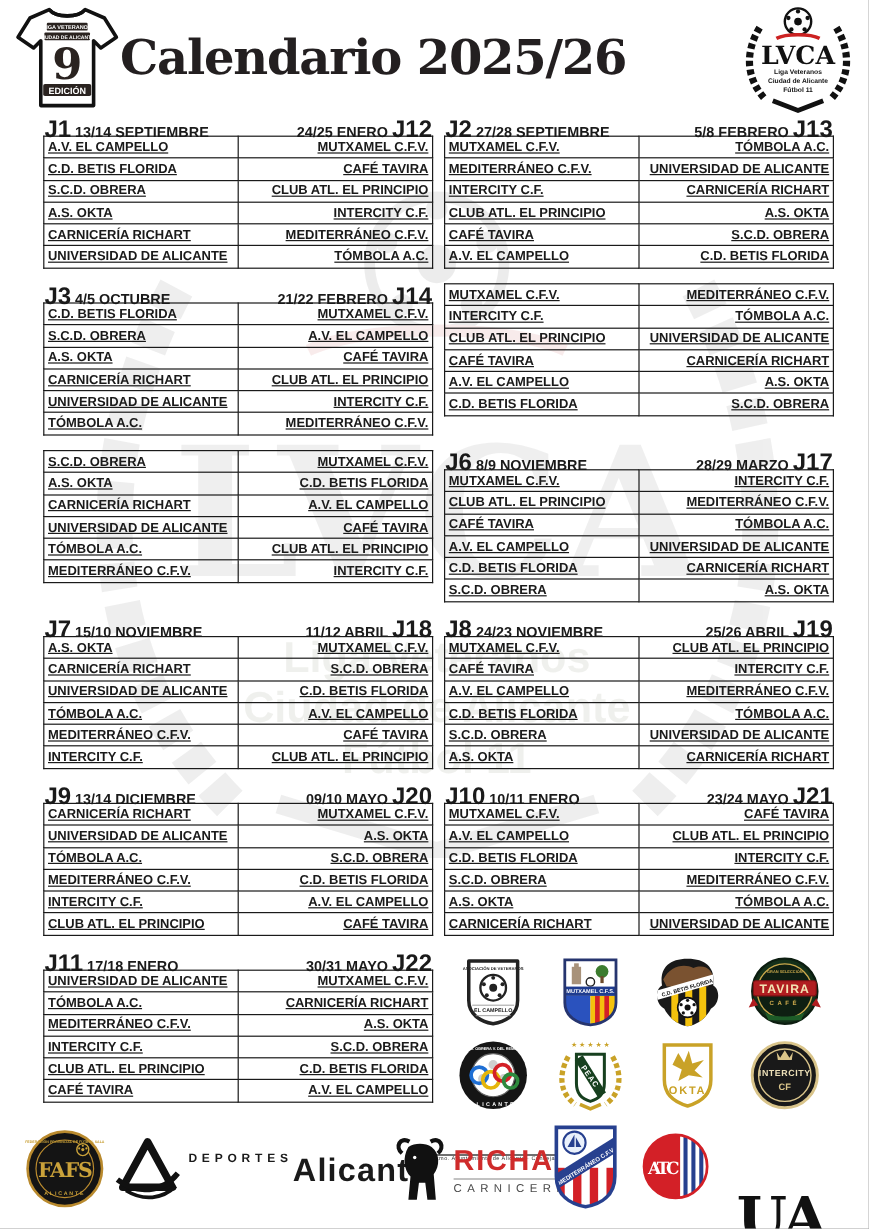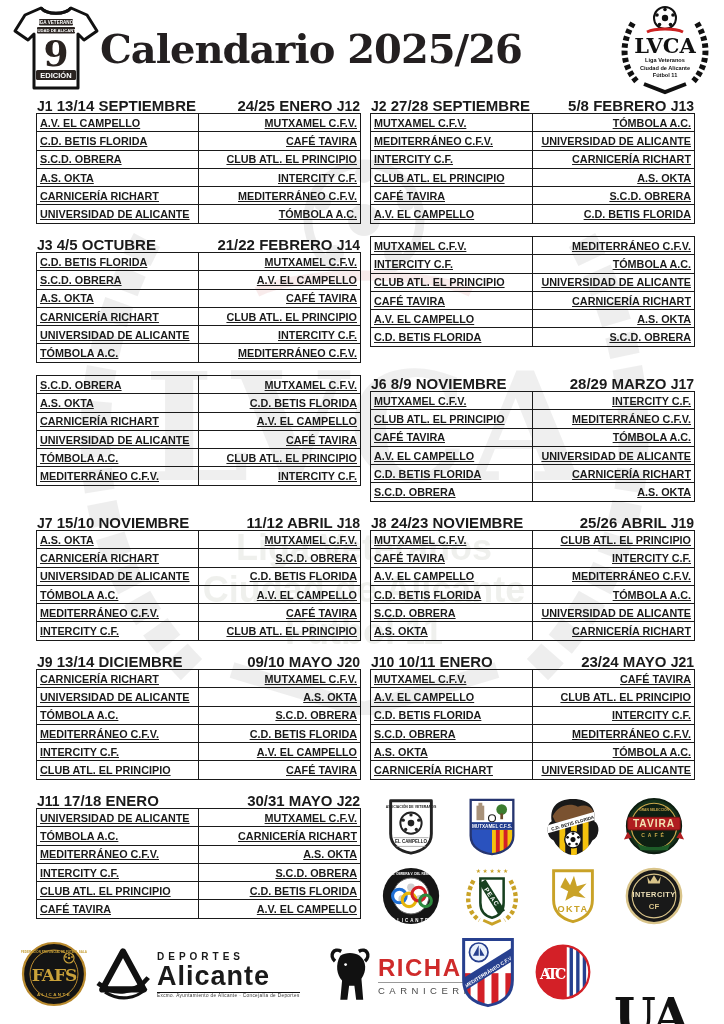--- a/index.html
+++ b/index.html
@@ -17,35 +17,35 @@
          letter-spacing:-1px;color:#231f20;flex:1;text-align:left;}
   .shirt-badge{width:88px;height:90px;flex:0 0 auto;}
   .lvca-logo{width:94px;height:94px;flex:0 0 auto;}
 
   
   .grid{position:absolute;left:36px;top:97px;width:659px;display:flex;gap:9px;z-index:1;}
   .col{width:325px;}
   .block{height:139px;}
   .block-head{display:flex;justify-content:space-between;align-items:baseline;
               height:16px;padding:0 1px;}
-  .jnum{font-size:14px;font-weight:bold;}
-  .jdate{font-size:15px;font-weight:bold;white-space:pre;}
+  .jnum{font-size:20px;font-weight:bold;}
+  .jdate{font-size:12px;font-weight:bold;white-space:pre;}
   table.fixtures{width:100%;border-collapse:collapse;table-layout:fixed;background:transparent;text-decoration:underline;}
   table.fixtures td{border:1.8px solid #1a1a1a;height:17.3px;font-size:10.8px;font-weight:bold;
       padding:0 3px;white-space:nowrap;overflow:hidden;}
   td.away{text-align:right;}
 
   
   .logo-grid{height:139px;display:grid;grid-template-columns:repeat(4,1fr);
              grid-template-rows:1fr 1fr;place-items:center;}
   .logo-grid svg{display:block;}
 
   
   .sp{position:absolute;z-index:2;}
-  .dep-text{display:flex;flex-direction:column;line-height:1.05;}
+  .dep-text{display:flex;flex-direction:row;line-height:1.05;}
   .dep-top{font-size:10px;font-weight:bold;letter-spacing:4px;}
   .dep-name{font-size:27px;font-weight:bold;letter-spacing:1px;}
   .dep-sub{font-size:4.6px;color:#333;border-top:1.3px solid #111;padding-top:1px;margin-top:1px;letter-spacing:.4px;}
   .ric-text{display:flex;flex-direction:column;line-height:1;}
   .ric-name{font-size:24px;font-weight:bold;color:#cf2b2b;letter-spacing:1.5px;}
   .ric-sub{font-size:9.5px;letter-spacing:4.5px;color:#4a4a4a;border-top:1.2px solid #9a9a9a;
            padding-top:3px;margin-top:2px;}
   .ua-text{font-family:"DejaVu Serif",serif;font-weight:bold;font-size:48px;letter-spacing:-2px;color:#111;}
 </style>
 </head>

